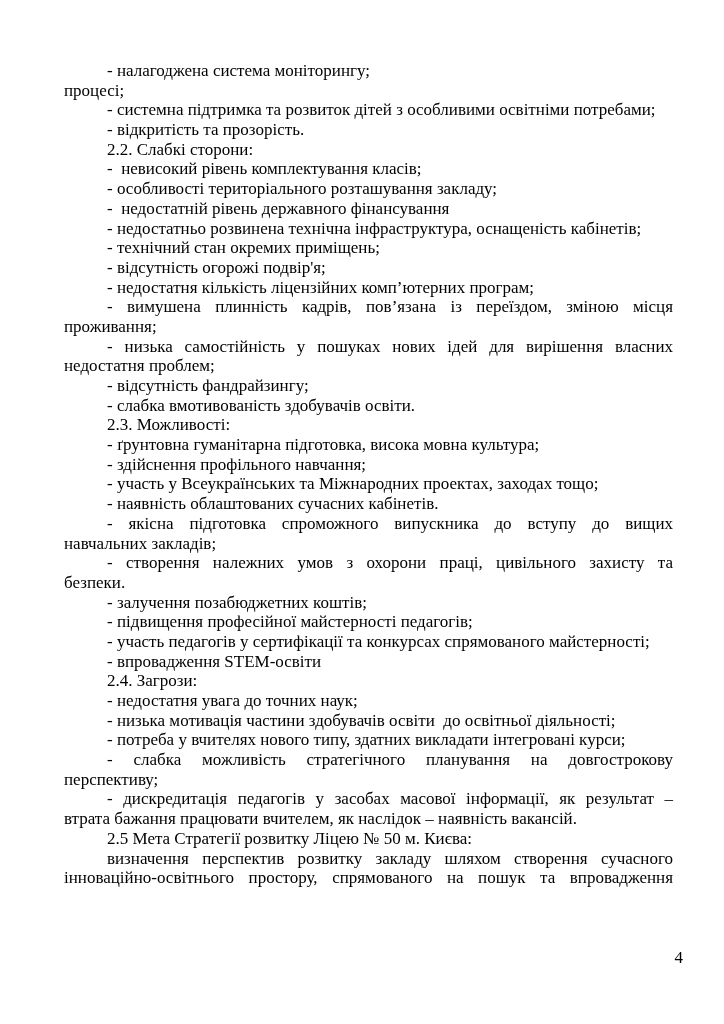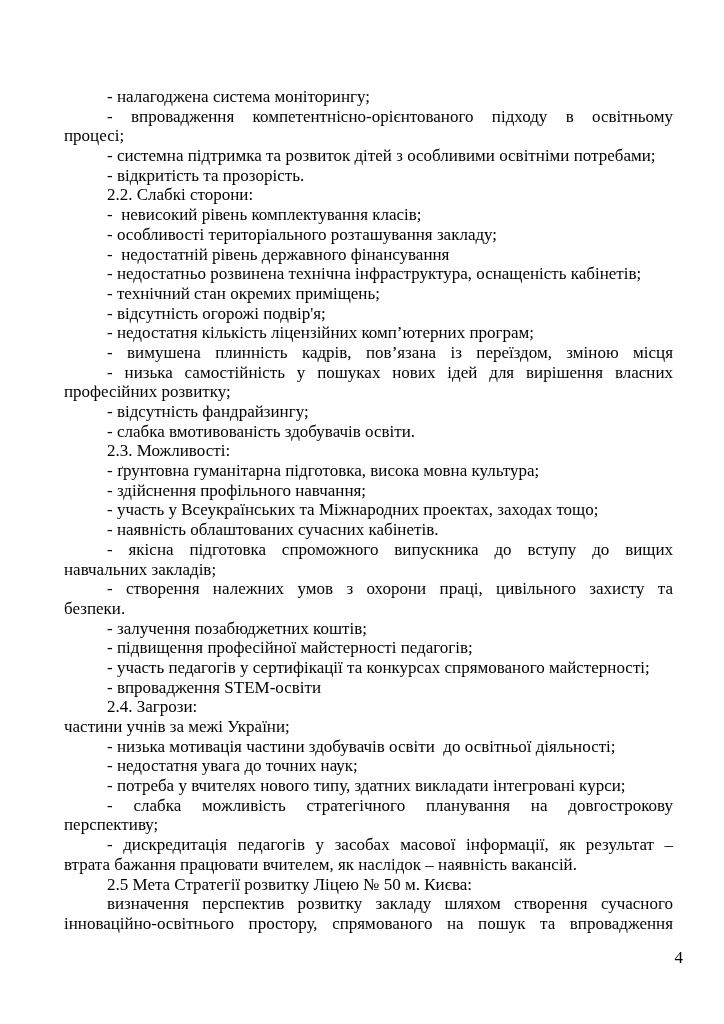--- a/index.html
+++ b/index.html
@@ -18,21 +18,20 @@
     width: 724px;
     height: 1024px;
     background: #ffffff;
     overflow: hidden;
   }
   .content {
     position: absolute;
     left: 64px;
     top: 61px;
     width: 609px;
-    margin-top: 26px;
   }
   .line {
     font-size: 17px;
     line-height: 19.7px;
     height: 19.7px;
     white-space: pre;
     text-align: left;
   }
   .line.indent {
     padding-left: 43px;
@@ -51,54 +50,53 @@
     line-height: 19.7px;
     text-align: right;
   }
 </style>
 </head>
 <body>
 
 <div class="page">
   <div class="content">
       <div class="line indent">- налагоджена система моніторингу;</div>
-      <div class="line indent justify">- впровадження компетентнісно-орієнтованого підходу в освітньому</div>
       <div class="line">процесі;</div>
       <div class="line indent">- системна підтримка та розвиток дітей з особливими освітніми потребами;</div>
       <div class="line indent">- відкритість та прозорість.</div>
       <div class="line indent">2.2. Слабкі сторони:</div>
       <div class="line indent">-  невисокий рівень комплектування класів;</div>
       <div class="line indent">- особливості територіального розташування закладу;</div>
       <div class="line indent">-  недостатній рівень державного фінансування</div>
       <div class="line indent">- недостатньо розвинена технічна інфраструктура, оснащеність кабінетів;</div>
       <div class="line indent">- технічний стан окремих приміщень;</div>
       <div class="line indent">- відсутність огорожі подвір'я;</div>
       <div class="line indent">- недостатня кількість ліцензійних комп’ютерних програм;</div>
       <div class="line indent justify">- вимушена плинність кадрів, пов’язана із переїздом, зміною місця</div>
+      <div class="line">проживання;</div>
       <div class="line indent justify">- низька самостійність у пошуках нових ідей для вирішення власних</div>
-      <div class="line">професійних розвитку;</div>
+      <div class="line">недостатня проблем;</div>
       <div class="line indent">- відсутність фандрайзингу;</div>
       <div class="line indent">- слабка вмотивованість здобувачів освіти.</div>
       <div class="line indent">2.3. Можливості:</div>
       <div class="line indent">- ґрунтовна гуманітарна підготовка, висока мовна культура;</div>
       <div class="line indent">- здійснення профільного навчання;</div>
       <div class="line indent">- участь у Всеукраїнських та Міжнародних проектах, заходах тощо;</div>
       <div class="line indent">- наявність облаштованих сучасних кабінетів.</div>
       <div class="line indent justify">- якісна підготовка спроможного випускника до вступу до вищих</div>
       <div class="line">навчальних закладів;</div>
       <div class="line indent justify">- створення належних умов з охорони праці, цивільного захисту та</div>
       <div class="line">безпеки.</div>
       <div class="line indent">- залучення позабюджетних коштів;</div>
       <div class="line indent">- підвищення професійної майстерності педагогів;</div>
       <div class="line indent">- участь педагогів у сертифікації та конкурсах спрямованого майстерності;</div>
       <div class="line indent">- впровадження STEM-освіти</div>
       <div class="line indent">2.4. Загрози:</div>
-      <div class="line">частини учнів за межі України;</div>
+      <div class="line indent">- недостатня увага до точних наук;</div>
       <div class="line indent">- низька мотивація частини здобувачів освіти  до освітньої діяльності;</div>
-      <div class="line indent">- недостатня увага до точних наук;</div>
       <div class="line indent">- потреба у вчителях нового типу, здатних викладати інтегровані курси;</div>
       <div class="line indent justify">-  слабка можливість стратегічного планування на довгострокову</div>
       <div class="line">перспективу;</div>
       <div class="line indent justify">- дискредитація педагогів у засобах масової інформації, як результат –</div>
       <div class="line">втрата бажання працювати вчителем, як наслідок – наявність вакансій.</div>
       <div class="line indent">2.5 Мета Стратегії розвитку Ліцею № 50 м. Києва:</div>
       <div class="line indent justify">визначення перспектив розвитку закладу шляхом створення сучасного</div>
       <div class="line justify">інноваційно-освітнього простору, спрямованого на  пошук та впровадження</div>
     </div>
   <div class="page-number">4</div>

